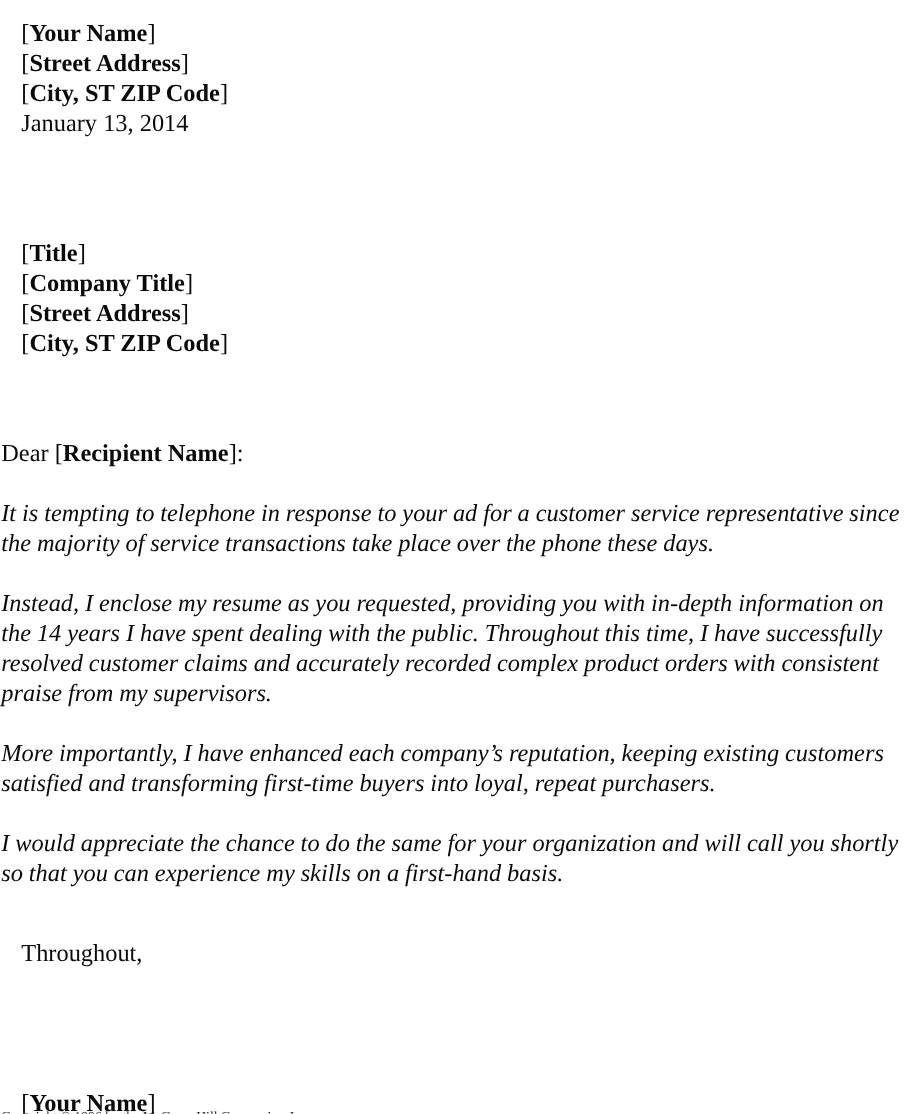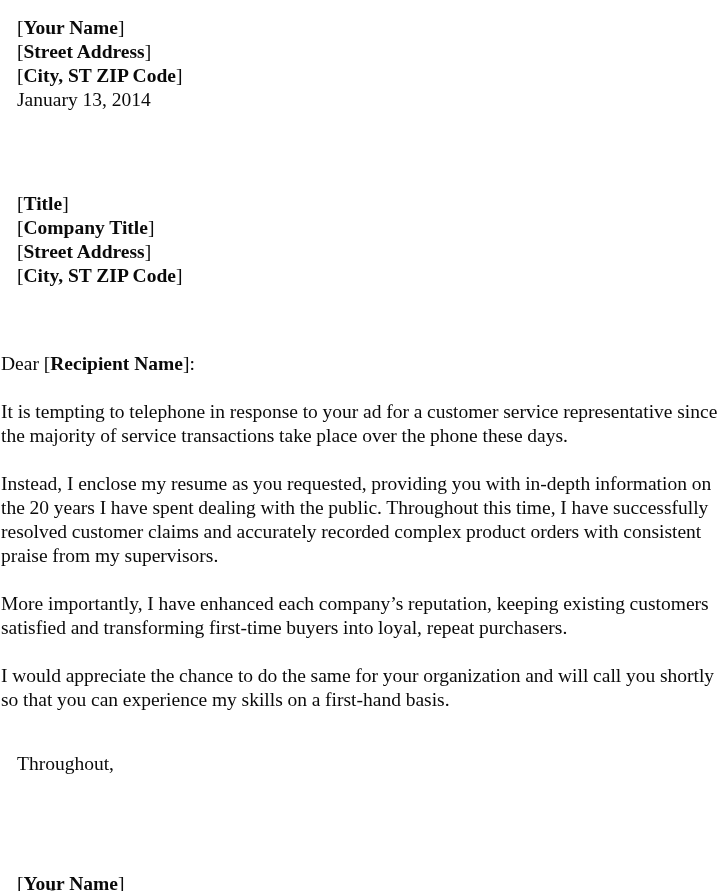--- a/index.html
+++ b/index.html
@@ -37,20 +37,21 @@
     font-weight: normal;
   }
   .spacer-1 { height: 24px; }
   .spacer-2 { height: 48px; }
   .spacer-4 { height: 96px; }
   .para {
     margin: 0;
     width: 728px;
     text-align: left;
     word-spacing: -0.15px;
+    font-style: italic;
   }
   .sender-block, .recipient-block, .closing-block { margin: 16px; }
   .salutation { margin: 0; }
   .footer {
     position: absolute;
     left: 1px;
     bottom: 6px;
     font-size: 11px;
     line-height: 14px;
     color: #111111;
@@ -82,21 +83,21 @@
 
     <div class="spacer-2"></div>
 
     <div class="salutation line"><span>Dear </span><span class="brk">[</span><span class="ph">Recipient Name</span><span class="brk">]</span><span>:</span></div>
 
     <div class="spacer-1"></div>
 
     <p class="para">It is tempting to telephone in response to your ad for a customer service representative since the majority of service transactions take place over the phone these days.</p>
     <div class="spacer-1"></div>
 
-    <p class="para">Instead, I enclose my resume as you requested, providing you with in-depth information on the 20 years I have spent dealing with the public. Throughout this time, I have successfully resolved customer claims and accurately recorded complex product orders with consistent praise from my supervisors.</p>
+    <p class="para">Instead, I enclose my resume as you requested, providing you with in-depth information on the 14 years I have spent dealing with the public. Throughout this time, I have successfully resolved customer claims and accurately recorded complex product orders with consistent praise from my supervisors.</p>
     <div class="spacer-1"></div>
 
     <p class="para">More importantly, I have enhanced each company’s reputation, keeping existing customers satisfied and transforming first-time buyers into loyal, repeat purchasers.</p>
     <div class="spacer-1"></div>
 
     <p class="para">I would appreciate the chance to do the same for your organization and will call you shortly so that you can experience my skills on a first-hand basis.</p>
     <div class="spacer-1"></div>
 
     <div class="closing-block">
       <div class="line">Throughout,</div>

